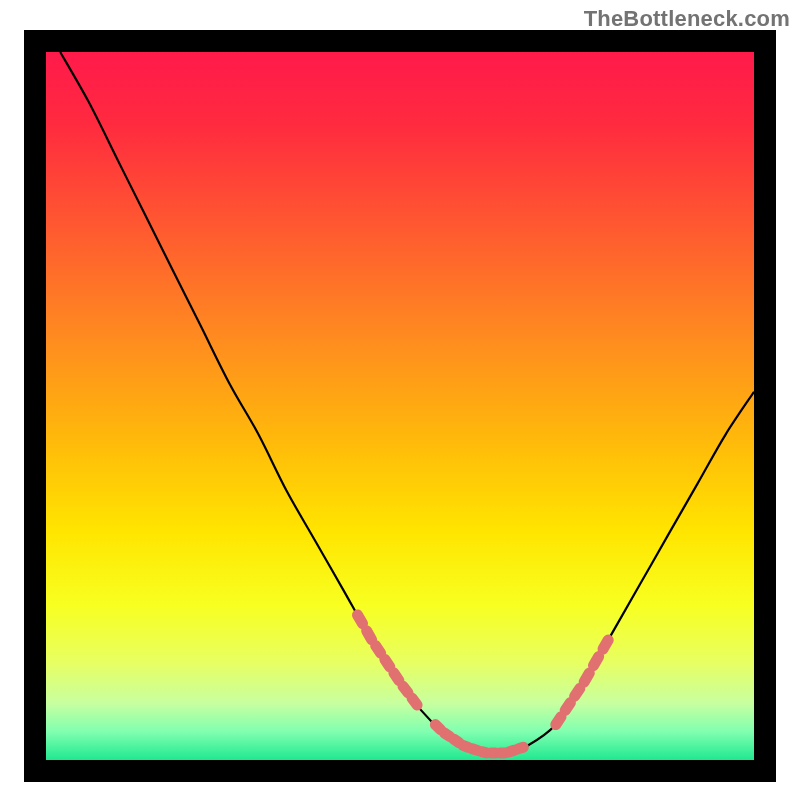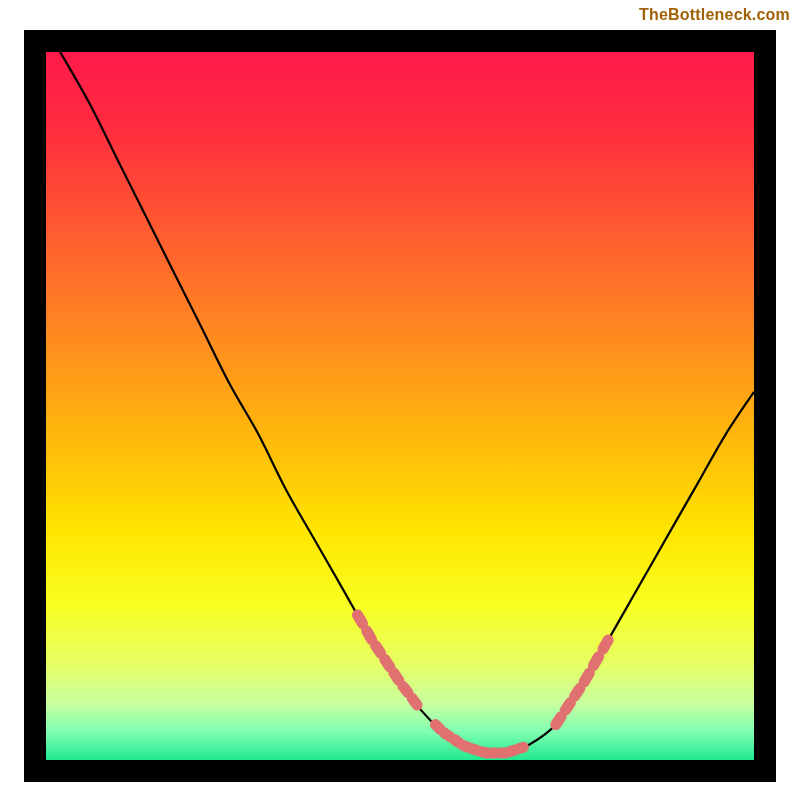--- a/index.html
+++ b/index.html
@@ -11,23 +11,23 @@
   .stage {
     position: relative;
     width: 800px;
     height: 800px;
     overflow: hidden;
   }
   .watermark {
     position: absolute;
     top: 6px;
     right: 10px;
-    font-size: 16px;
+    font-size: 22px;
     font-weight: 600;
-    color: #a16207;
+    color: #737373;
     letter-spacing: 0.2px;
     z-index: 10;
   }
   .frame {
     position: absolute;
     left: 24px;
     top: 30px;
     width: 752px;
     height: 752px;
     background: #000;

